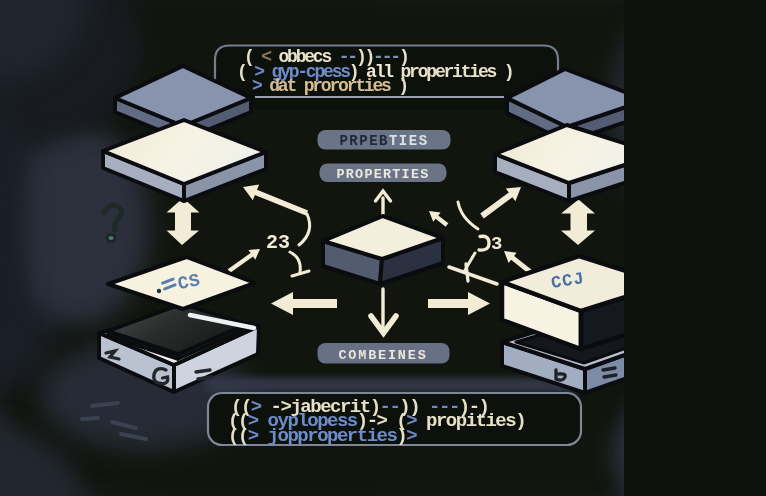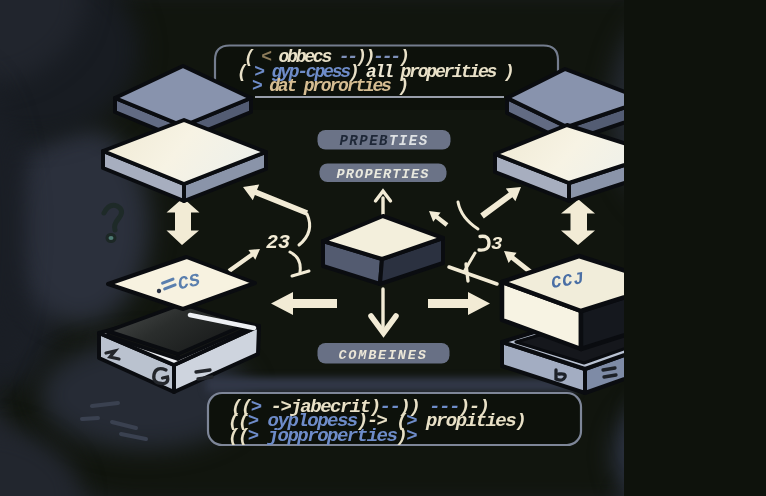--- a/index.html
+++ b/index.html
@@ -1,16 +1,16 @@
 <!DOCTYPE html>
 <html><head>
 <meta charset="utf-8">
 <style>
   html,body{margin:0;padding:0;background:#0e120c;}
-  #stage{position:relative;width:624px;height:496px;overflow:hidden;font-style:italic;}
+  #stage{position:relative;width:624px;height:496px;overflow:hidden;}
   svg{display:block;}
   text{font-family:"Liberation Mono", monospace;}
 </style>
 </head>
 <body>
 <div id="stage">
 <svg width="766" height="496" viewBox="0 0 766 496">
 <defs>
   <filter id="b4" x="-60%" y="-60%" width="220%" height="220%" color-interpolation-filters="sRGB">
           <feGaussianBlur stdDeviation="3.5"></feGaussianBlur>

